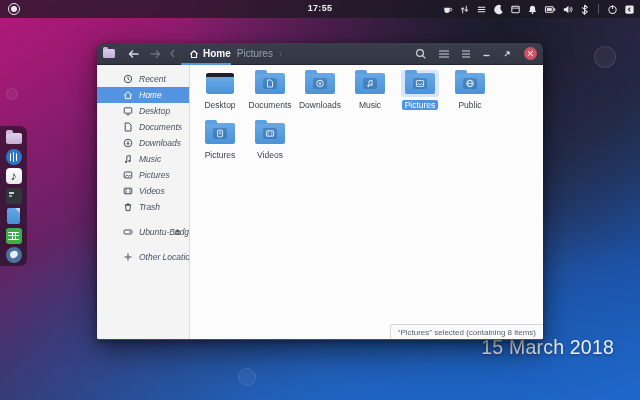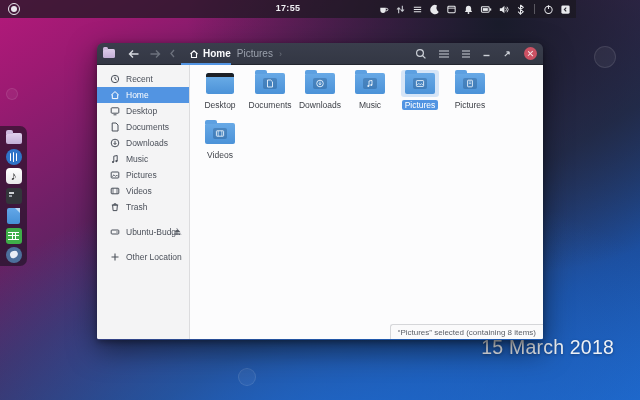--- a/index.html
+++ b/index.html
@@ -5,22 +5,22 @@
   html,body{margin:0;padding:0;width:640px;height:400px;overflow:hidden;
     font-family:"Liberation Sans",sans-serif;-webkit-font-smoothing:antialiased;}
   .desktop{position:relative;width:640px;height:400px;
     background:
       radial-gradient(ellipse 520px 420px at 78% 6%, rgba(21,27,39,.92) 0%, rgba(21,27,39,0) 60%),
       radial-gradient(ellipse 720px 480px at 52% 120%, #1f6cd2 0%, rgba(31,108,210,0) 64%),
       linear-gradient(148deg,#b4197b 0%,#9c1a72 12%,#6e2066 30%,#462a5c 46%,#2b3560 63%,#1c4fa0 81%,#1e66c8 100%);}
   .bokeh{position:absolute;border-radius:50%;background:rgba(255,255,255,.05);
     box-shadow:inset 0 0 0 1px rgba(255,255,255,.10);}
   
-  .panel{position:absolute;left:0;top:0;width:564px;height:18px;
-    background:rgba(26,24,32,.72);display:flex;align-items:center;z-index:30;padding-left:12px;}
+  .panel{position:absolute;left:0;top:0;width:640px;height:18px;
+    background:rgba(26,24,32,.72);display:flex;align-items:center;z-index:30;}
   .budgie-menu{position:absolute;left:8px;top:3px;width:12px;height:12px;border-radius:50%;
     border:1.5px solid #e9e9ee;box-sizing:border-box;}
   .budgie-menu::after{content:"";position:absolute;left:1.5px;top:1.5px;width:6px;height:6px;
     border-radius:50%;background:#e9e9ee;}
   .clock{position:absolute;left:50%;transform:translateX(-50%);top:3px;
     color:#f0f1f4;font-size:9px;font-weight:700;letter-spacing:.3px;}
   .tray{position:absolute;right:5px;top:0;height:18px;display:flex;align-items:center;gap:6px;}
   .tray svg{display:block;}
   .tray-sep{width:1px;height:10px;background:rgba(255,255,255,.28);margin:0 2px;}
   
@@ -72,22 +72,22 @@
   .hb-right{margin-left:auto;display:flex;align-items:center;gap:11px;}
   .close-btn{width:13px;height:13px;border-radius:50%;background:#cc5264;position:relative;margin-left:1px;}
   .close-btn::before,.close-btn::after{content:"";position:absolute;left:3.2px;top:6px;width:6.6px;height:1.3px;
     background:#f5e7ea;border-radius:1px;}
   .close-btn::before{transform:rotate(45deg);}
   .close-btn::after{transform:rotate(-45deg);}
   .win-body{display:flex;height:274px;background:#fff;border-radius:0 0 2px 2px;overflow:hidden;}
   
   .sidebar{width:93px;background:#f4f4f5;border-right:1px solid #dcdcde;box-sizing:border-box;
     padding-top:6px;flex:none;}
-  .side-row{height:16px;display:flex;align-items:center;gap:6px;padding-left:13px;
-    color:#4b505a;font-size:8.5px;position:relative;}
+  .side-row{height:16px;display:flex;align-items:center;gap:6px;padding-left:26px;
+    color:#4b505a;font-size:8.5px;position:relative;font-style:italic;}
   .side-row svg{flex:none;}
   .side-row.selected{background:#5294e2;color:#fff;}
   .side-row.gap-top{margin-top:9px;}
   .eject{position:absolute;right:7px;top:4px;}
   .side-label{white-space:nowrap;overflow:hidden;max-width:56px;text-overflow:clip;}
   
   .content{flex:1;background:#fcfcfd;position:relative;}
   .files{display:flex;flex-wrap:wrap;padding:5px 0 0 5px;}
   .file{width:50px;height:48px;display:flex;flex-direction:column;align-items:center;margin-bottom:2px;}
   .file-ico{width:38px;height:27px;display:flex;align-items:center;justify-content:center;border-radius:3px;}
@@ -424,20 +424,33 @@
                   </div>
                 </div>
               </div>
             <div class="file-label">Pictures</div>
           </div>
           <div class="file">
             <div class="file-ico">
                 <div class="folder">
                   <div class="emblem">
                     <svg width="10" height="9" viewBox="0 0 10 9">
+                      <circle cx="5" cy="4.5" r="3.3" stroke="#eaf3fc" stroke-width=".9" fill="none"></circle>
+                      <path d="M1.7 4.5h6.6M5 1.2c-2.6 2-2.6 4.6 0 6.6 2.6-2 2.6-4.6 0-6.6z" stroke="#eaf3fc" stroke-width=".7" fill="none"></path>
+                    </svg>
+                  </div>
+                </div>
+              </div>
+            <div class="file-label">Public</div>
+          </div>
+          <div class="file">
+            <div class="file-ico">
+                <div class="folder">
+                  <div class="emblem">
+                    <svg width="10" height="9" viewBox="0 0 10 9">
                       <rect x="2.6" y="1.2" width="4.8" height="6.6" rx=".5" stroke="#eaf3fc" stroke-width=".9" fill="none"></rect>
                       <path d="M3.8 3h2.4M3.8 4.6h2.4" stroke="#eaf3fc" stroke-width=".7"></path>
                     </svg>
                   </div>
                 </div>
               </div>
             <div class="file-label">Pictures</div>
           </div>
           <div class="file">
             <div class="file-ico">

